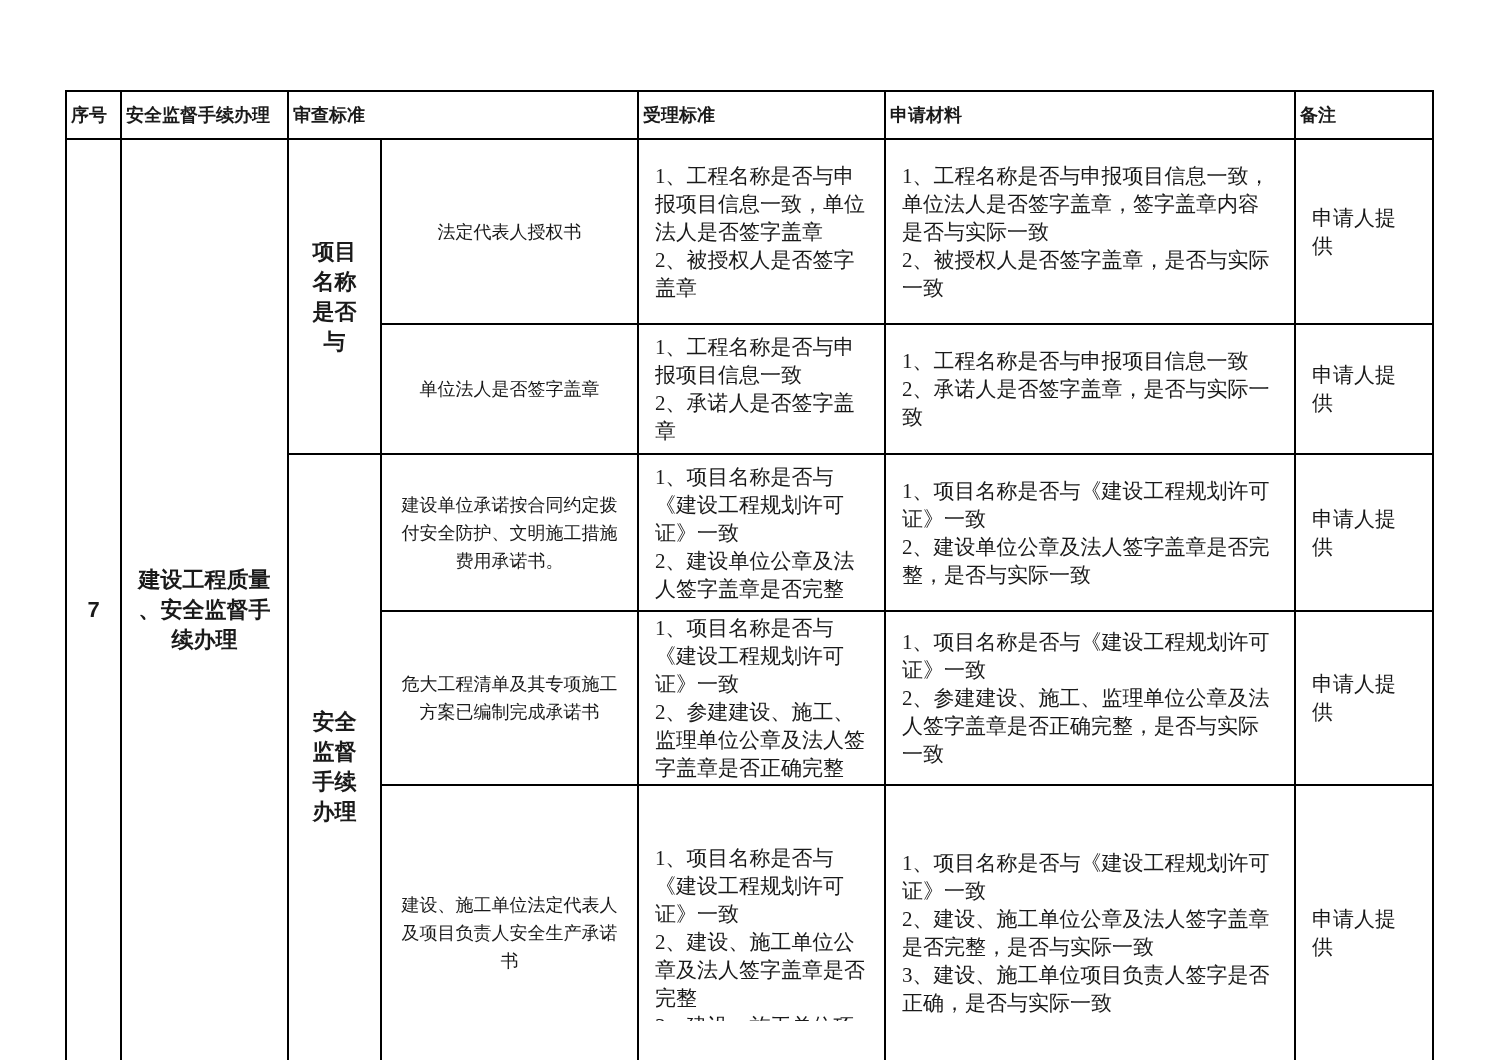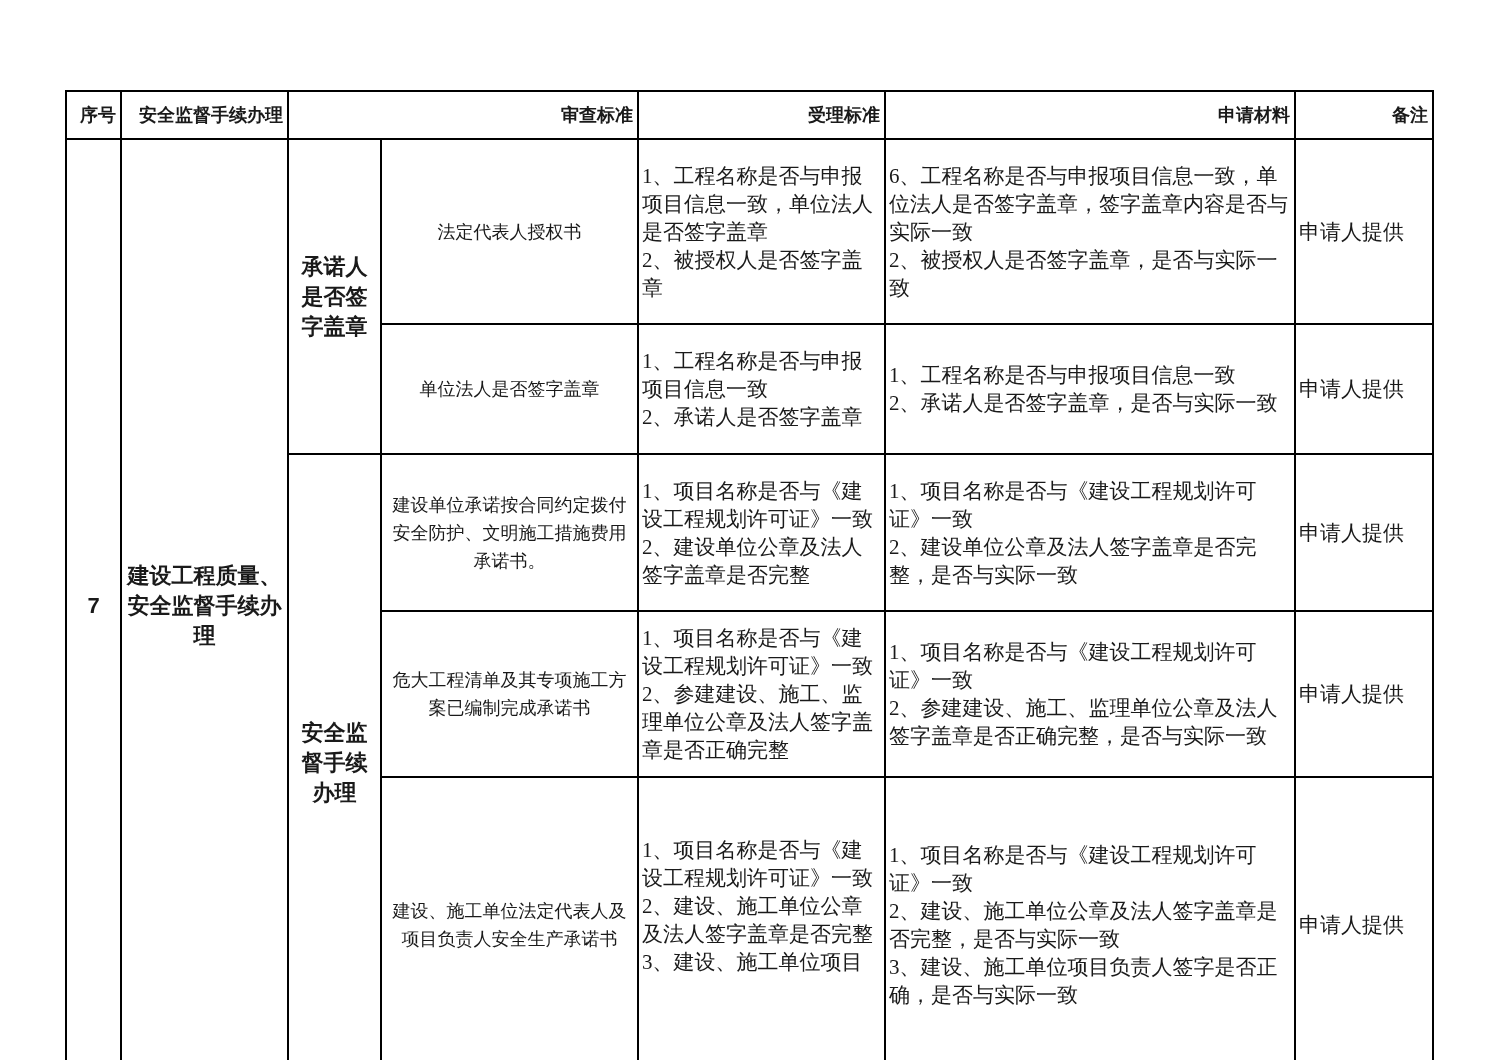--- a/index.html
+++ b/index.html
@@ -18,30 +18,30 @@
   table.gov-table {
     border-collapse: collapse;
     table-layout: fixed;
     width: 1367px;
     color: #1a1a1a;
     font-family: "Liberation Serif", serif;
   }
   .gov-table th,
   .gov-table td {
     border: 2px solid #000000;
-    padding: 2px 3px;
+    padding: 2px 16px;
     overflow: hidden;
     box-sizing: border-box;
   }
   .gov-table th {
     font-family: "Liberation Sans", sans-serif;
     font-weight: bold;
     font-size: 18px;
     line-height: 22px;
-    text-align: right;
+    text-align: left;
     vertical-align: middle;
     padding: 4px 4px;
     border-radius: 7px;
   }
   
   .gov-table td.std {
     font-size: 21px;
     line-height: 28px;
     text-align: left;
     vertical-align: middle;
@@ -101,25 +101,25 @@
         <th colspan="2">审查标准</th>
         <th>受理标准</th>
         <th>申请材料</th>
         <th>备注</th>
       </tr>
     </thead>
     <tbody>
       <tr style="height:185px">
         <td rowspan="5" class="boldcell">7</td>
         <td rowspan="5" class="boldcell">建设工程质量、安全监督手续办理</td>
-        <td rowspan="2" class="boldcell">承诺人是否签字盖章</td>
+        <td rowspan="2" class="boldcell">项目名称是否与</td>
         <td class="material">法定代表人授权书</td>
         <td class="std">1、工程名称是否与申报项目信息一致，单位法人是否签字盖章
 2、被授权人是否签字盖章</td>
-        <td class="std">6、工程名称是否与申报项目信息一致，单位法人是否签字盖章，签字盖章内容是否与实际一致
+        <td class="std">1、工程名称是否与申报项目信息一致，单位法人是否签字盖章，签字盖章内容是否与实际一致
 2、被授权人是否签字盖章，是否与实际一致</td>
         <td class="remark">申请人提供</td>
       </tr>
       <tr style="height:130px">
         <td class="material">单位法人是否签字盖章</td>
         <td class="std">1、工程名称是否与申报项目信息一致
 2、承诺人是否签字盖章</td>
         <td class="std">1、工程名称是否与申报项目信息一致
 2、承诺人是否签字盖章，是否与实际一致</td>
         <td class="remark">申请人提供</td>

